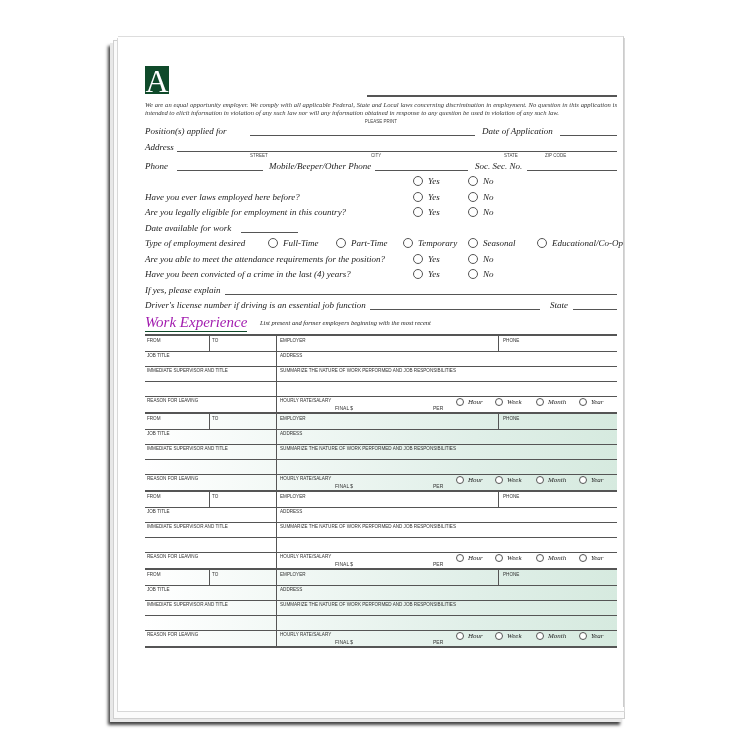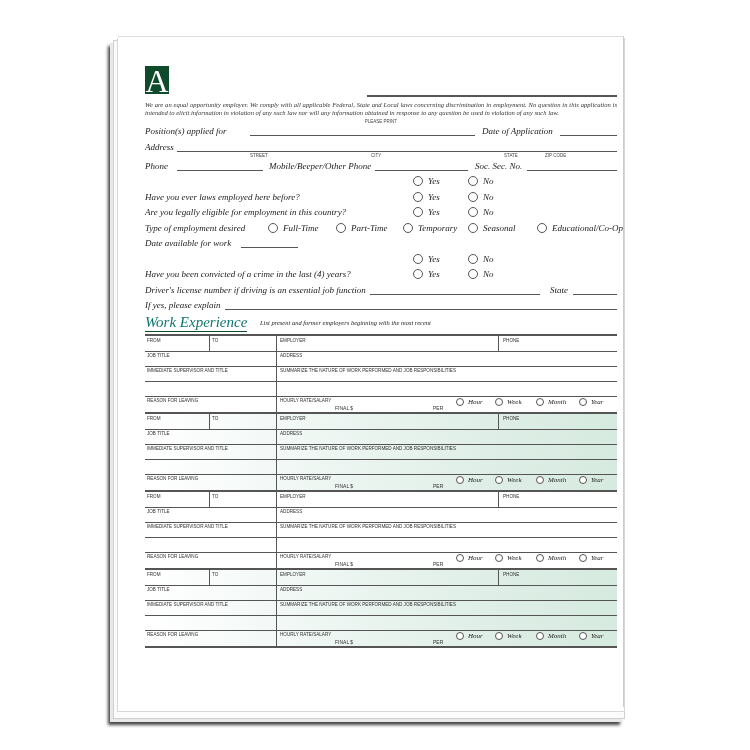--- a/index.html
+++ b/index.html
@@ -20,21 +20,21 @@
   .title-line { position:absolute; left:222px; right:0; top:29px; border-bottom:2px solid #555; }
   .disclaimer { font-size:6.6px; font-style:italic; line-height:8px; text-align:justify; margin-top:1px; color:#333; }
   .please-print { font-family:"Liberation Sans", sans-serif; font-size:4.5px; text-align:center; margin-top:2px; color:#444; }
   .row { position:relative; height:15.5px; font-size:9px; font-style:italic; white-space:nowrap; }
   .lbl { position:absolute; top:2px; }
   .ln { position:absolute; border-bottom:1px solid #555; height:0; top:11px; }
   .sub { position:absolute; top:13px; font-family:"Liberation Sans", sans-serif; font-style:normal; font-size:4.5px; color:#444; }
   .radio { position:absolute; top:2px; display:inline-flex; align-items:center; gap:5px; }
   .circ { width:8px; height:8px; border:1px solid #555; border-radius:50%; display:inline-block; background:#fff; }
   .we-head { position:relative; height:20px; }
-  .we-title { position:absolute; left:0; top:0; font-size:15px; font-style:italic; color:#0f766e; border-bottom:1.5px solid #0f4a2a; line-height:17px; }
+  .we-title { position:absolute; left:0; top:0; font-size:15px; font-style:italic; color:#a21caf; border-bottom:1.5px solid #0f4a2a; line-height:17px; }
   .we-sub { position:absolute; left:115px; top:5px; font-size:6.5px; font-style:italic; }
   .block { position:relative; height:76px; border-top:2px solid #555; font-family:"Liberation Sans", sans-serif; }
   .block.shade { background:linear-gradient(to right, #ffffff 0%, #e0efe8 70%, #d6eadf 100%); }
   .cl { position:absolute; font-size:4.6px; color:#333; }
   .hl { position:absolute; left:0; right:0; height:0; border-bottom:1px solid #555; }
   .vl { position:absolute; width:0; border-left:1px solid #555; }
   .pay { position:absolute; top:62px; font-family:"Liberation Serif", serif; font-style:italic; font-size:7px; display:inline-flex; align-items:center; gap:4px; }
   .pay .circ { width:6px; height:6px; }
 </style>
 </head>
@@ -108,20 +108,25 @@
         <span class="circ"></span>
         <span>Yes</span>
       </span>
     <span class="radio" style="left:323px">
         <span class="circ"></span>
         <span>No</span>
       </span>
   </div>
 
   <div class="row">
+    <span class="lbl" style="left:0">Date available for work</span>
+    <span class="ln" style="left:96px;width:57px"></span>
+  </div>
+
+  <div class="row">
     <span class="lbl" style="left:0">Type of employment desired</span>
     <span class="radio" style="left:123px">
         <span class="circ"></span>
         <span>Full-Time</span>
       </span>
     <span class="radio" style="left:191px">
         <span class="circ"></span>
         <span>Part-Time</span>
       </span>
     <span class="radio" style="left:258px">
@@ -132,57 +137,53 @@
         <span class="circ"></span>
         <span>Seasonal</span>
       </span>
     <span class="radio" style="left:392px">
         <span class="circ"></span>
         <span>Educational/Co-Op</span>
       </span>
   </div>
 
   <div class="row">
-    <span class="lbl" style="left:0">Date available for work</span>
-    <span class="ln" style="left:96px;width:57px"></span>
-  </div>
-
-  <div class="row">
+    <span class="lbl" style="left:0">Are you able to meet the attendance requirements for the position?</span>
     <span class="radio" style="left:268px">
         <span class="circ"></span>
         <span>Yes</span>
       </span>
     <span class="radio" style="left:323px">
         <span class="circ"></span>
         <span>No</span>
       </span>
   </div>
 
   <div class="row">
     <span class="lbl" style="left:0">Have you been convicted of a crime in the last (4) years?</span>
     <span class="radio" style="left:268px">
         <span class="circ"></span>
         <span>Yes</span>
       </span>
     <span class="radio" style="left:323px">
         <span class="circ"></span>
         <span>No</span>
       </span>
+  </div>
+
+  <div class="row">
+    <span class="lbl" style="left:0">If yes, please explain</span>
+    <span class="ln" style="left:80px;right:0"></span>
   </div>
 
   <div class="row">
     <span class="lbl" style="left:0">Driver's license number if driving is an essential job function</span>
     <span class="ln" style="left:225px;width:170px"></span>
     <span class="lbl" style="left:405px">State</span>
     <span class="ln" style="left:428px;right:0"></span>
-  </div>
-
-  <div class="row">
-    <span class="lbl" style="left:0">If yes, please explain</span>
-    <span class="ln" style="left:80px;right:0"></span>
   </div>
 
   <div class="we-head">
     <span class="we-title">Work Experience</span>
     <span class="we-sub">List present and former employers beginning with the most recent</span>
   </div>
 
   <div id="blocks">
       <div class="block">
     <span class="vl" style="left:64px;top:0;height:15px"></span>

